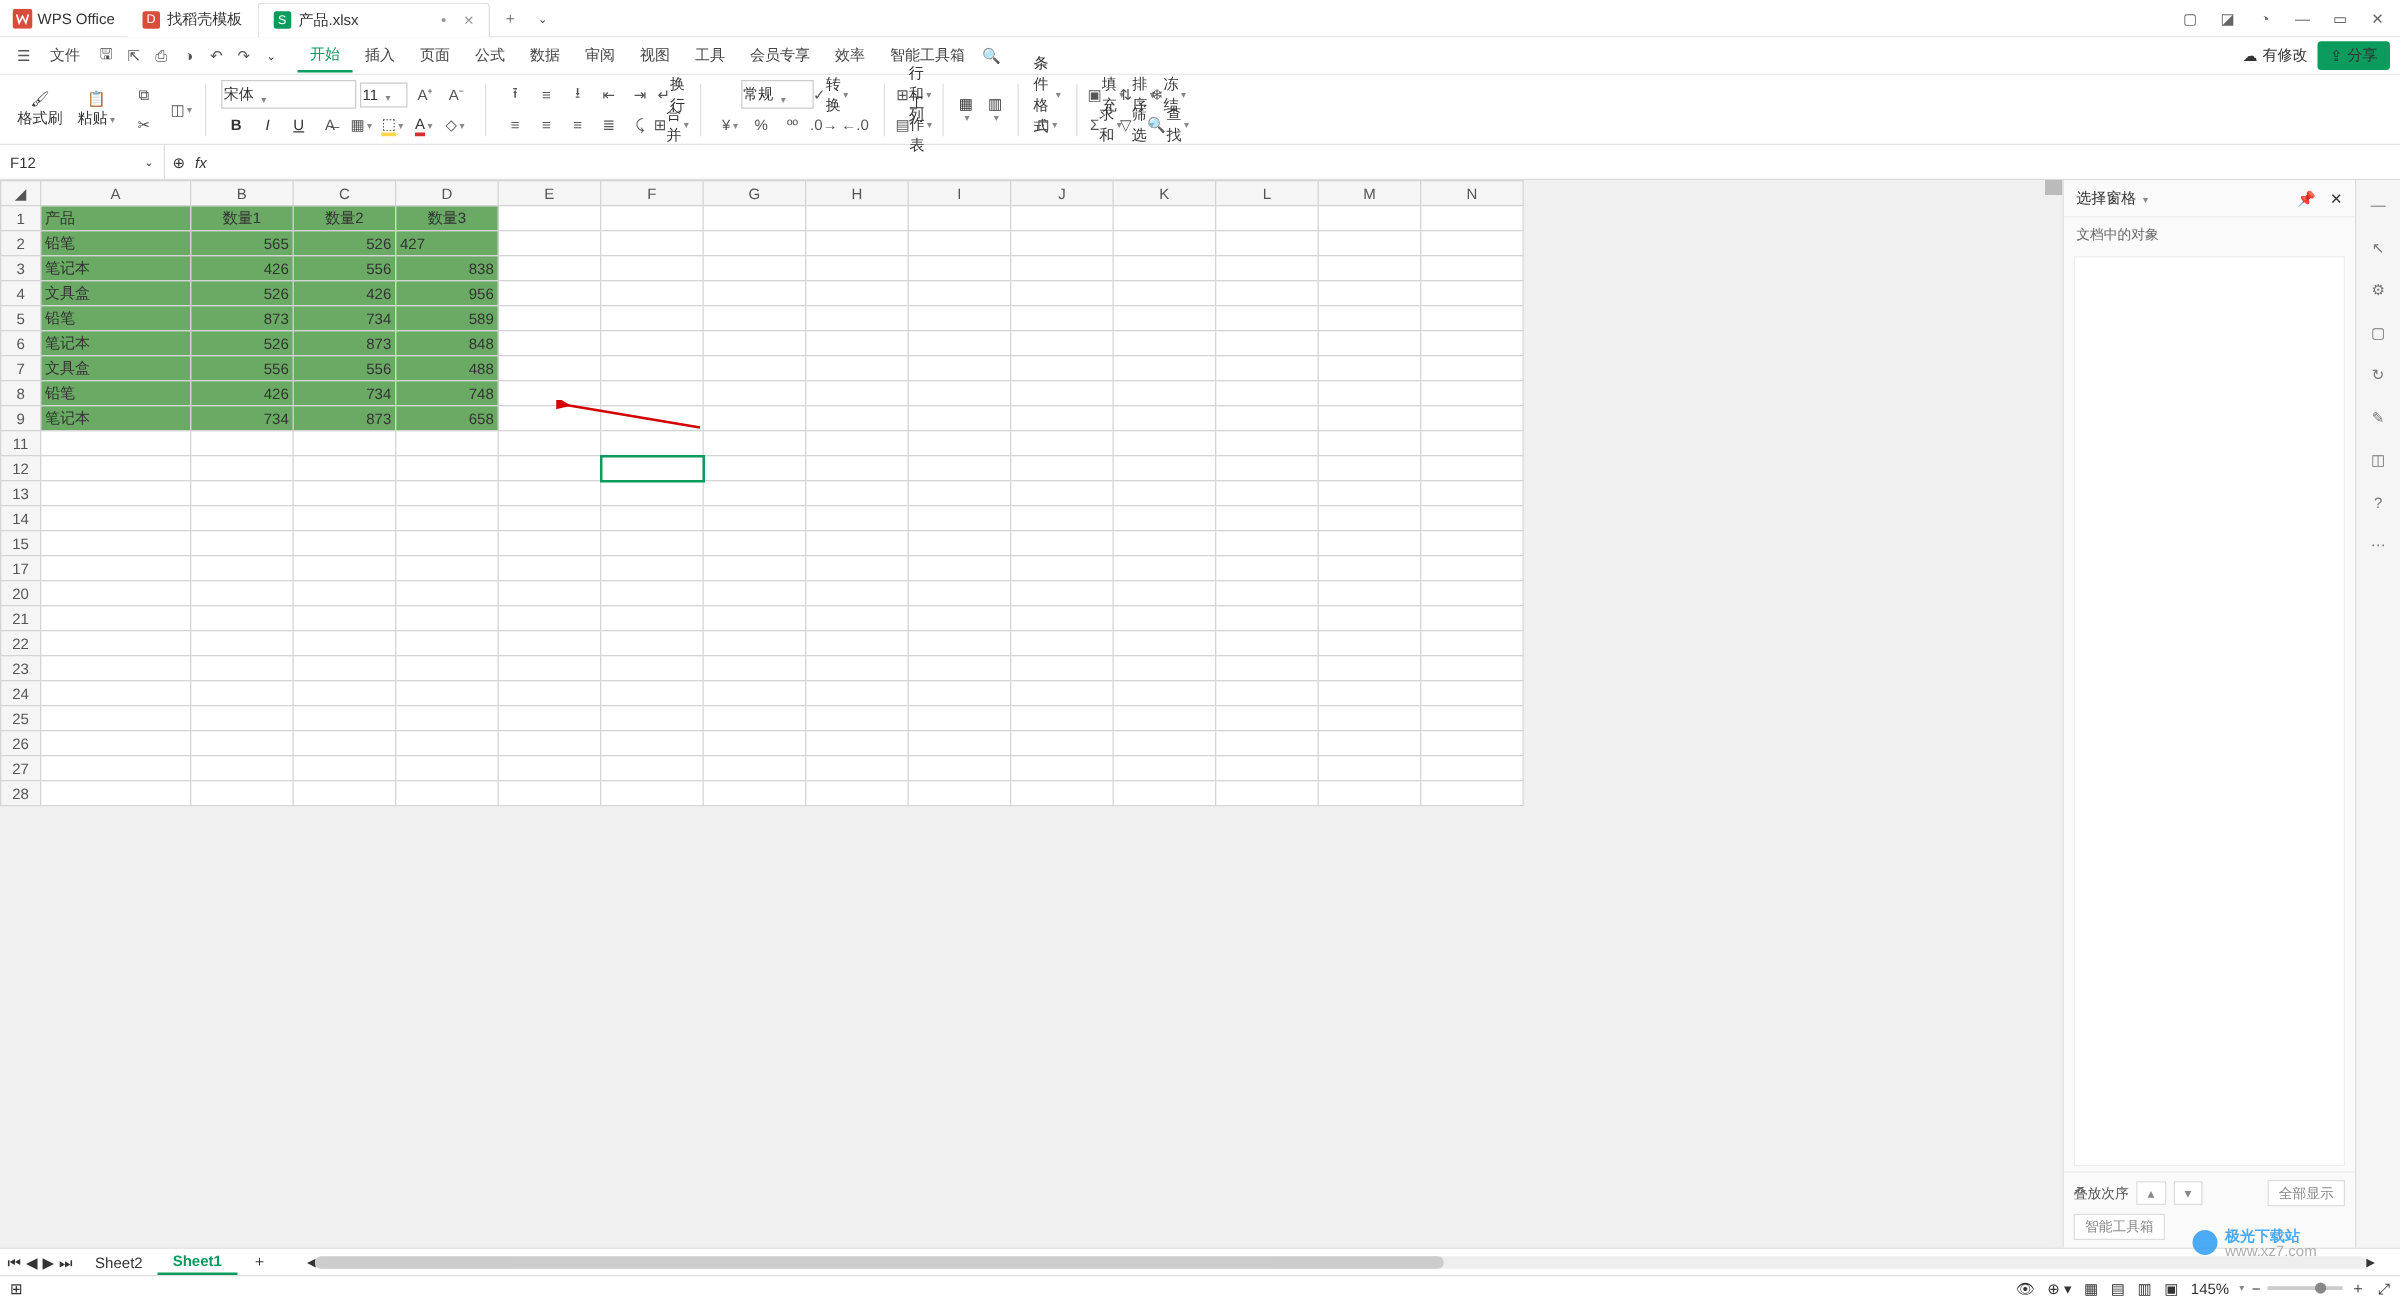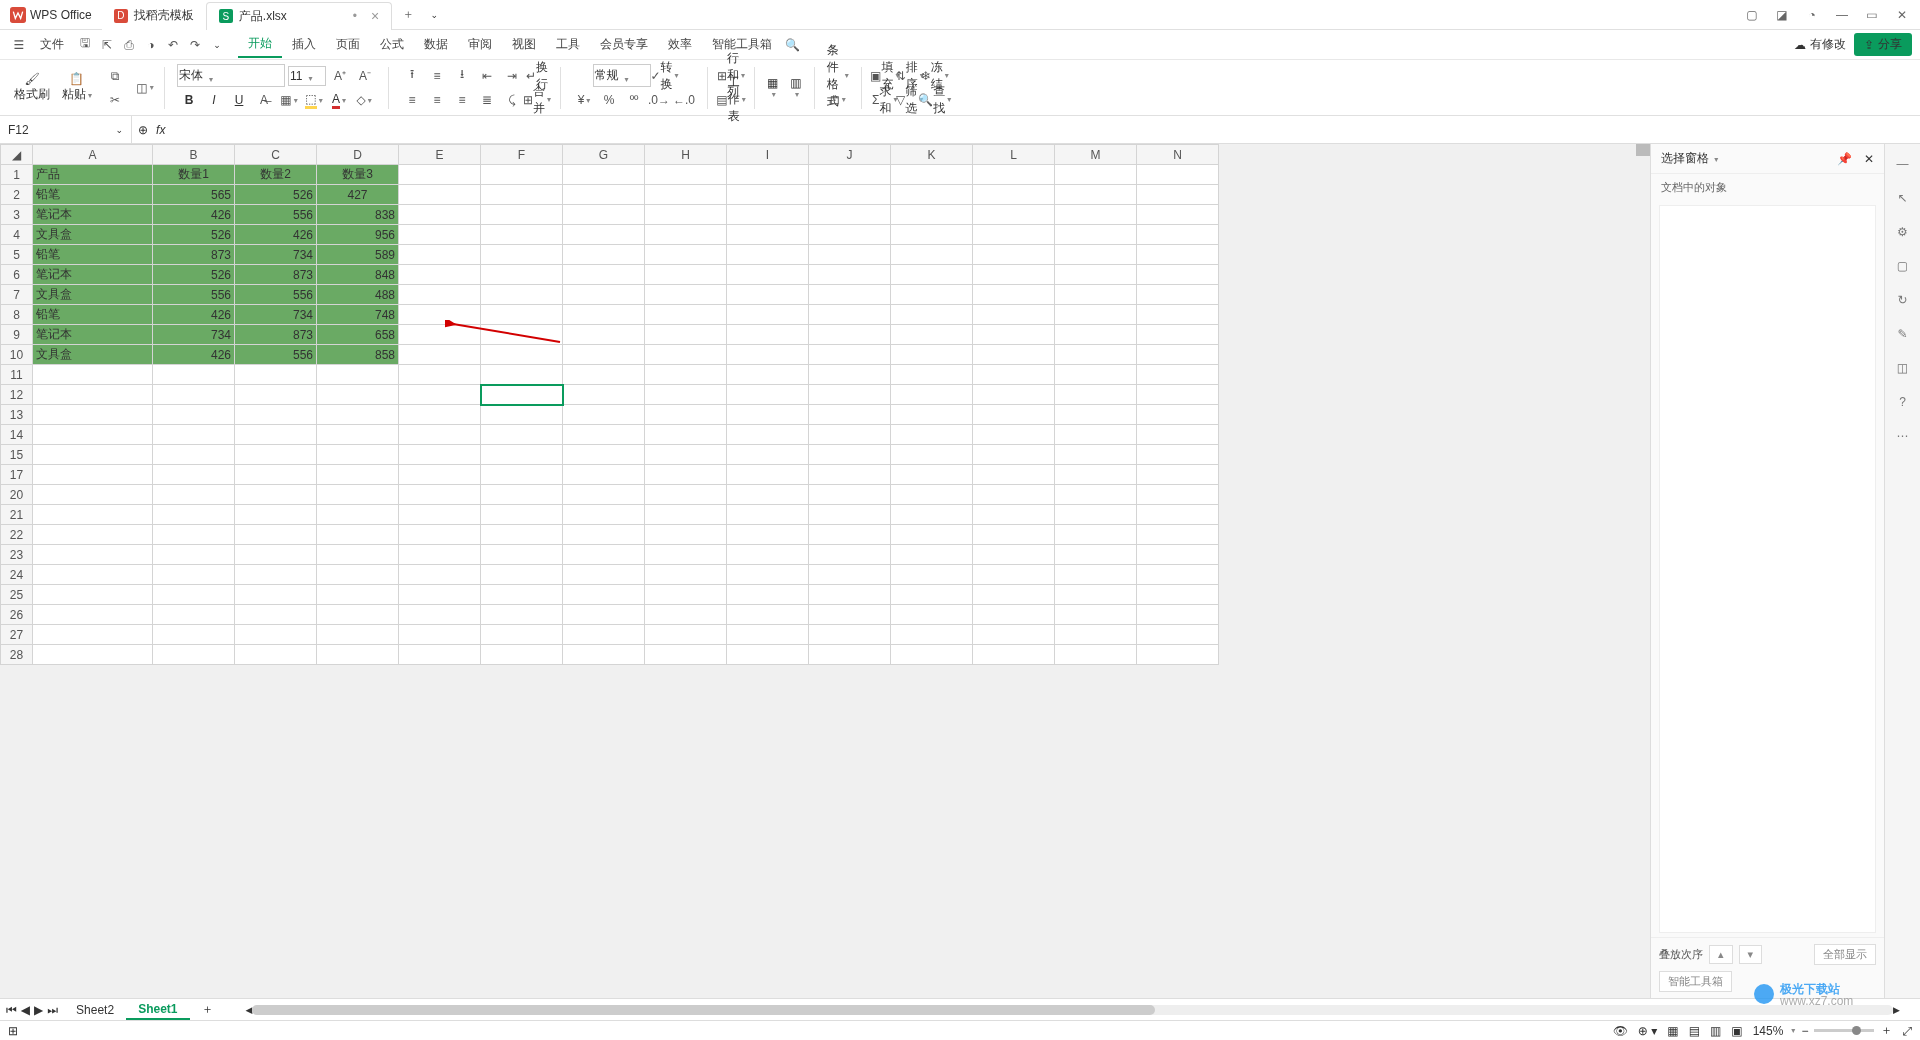--- a/index.html
+++ b/index.html
@@ -319,21 +319,21 @@
               <td class="" style=""></td>
               <td class="" style=""></td>
               <td class="" style=""></td>
               <td class="" style=""></td>
             </tr>
             <tr>
               <td class="rowh">2</td>
               <td class="filled" style="">铅笔</td>
               <td class="filled" style="text-align:right">565</td>
               <td class="filled" style="text-align:right">526</td>
-              <td class="filled" style="text-align:center">427</td>
+              <td class="filled" style="text-align:left">427</td>
               <td class="" style=""></td>
               <td class="" style=""></td>
               <td class="" style=""></td>
               <td class="" style=""></td>
               <td class="" style=""></td>
               <td class="" style=""></td>
               <td class="" style=""></td>
               <td class="" style=""></td>
               <td class="" style=""></td>
               <td class="" style=""></td>
@@ -439,37 +439,20 @@
               <td class="" style=""></td>
               <td class="" style=""></td>
               <td class="" style=""></td>
             </tr>
             <tr>
               <td class="rowh">9</td>
               <td class="filled" style="">笔记本</td>
               <td class="filled" style="text-align:right">734</td>
               <td class="filled" style="text-align:right">873</td>
               <td class="filled" style="text-align:right">658</td>
-              <td class="" style=""></td>
-              <td class="" style=""></td>
-              <td class="" style=""></td>
-              <td class="" style=""></td>
-              <td class="" style=""></td>
-              <td class="" style=""></td>
-              <td class="" style=""></td>
-              <td class="" style=""></td>
-              <td class="" style=""></td>
-              <td class="" style=""></td>
-            </tr>
-            <tr>
-              <td class="rowh">10</td>
-              <td class="filled" style="">文具盒</td>
-              <td class="filled" style="text-align:right">426</td>
-              <td class="filled" style="text-align:right">556</td>
-              <td class="filled" style="text-align:right">858</td>
               <td class="" style=""></td>
               <td class="" style=""></td>
               <td class="" style=""></td>
               <td class="" style=""></td>
               <td class="" style=""></td>
               <td class="" style=""></td>
               <td class="" style=""></td>
               <td class="" style=""></td>
               <td class="" style=""></td>
               <td class="" style=""></td>

